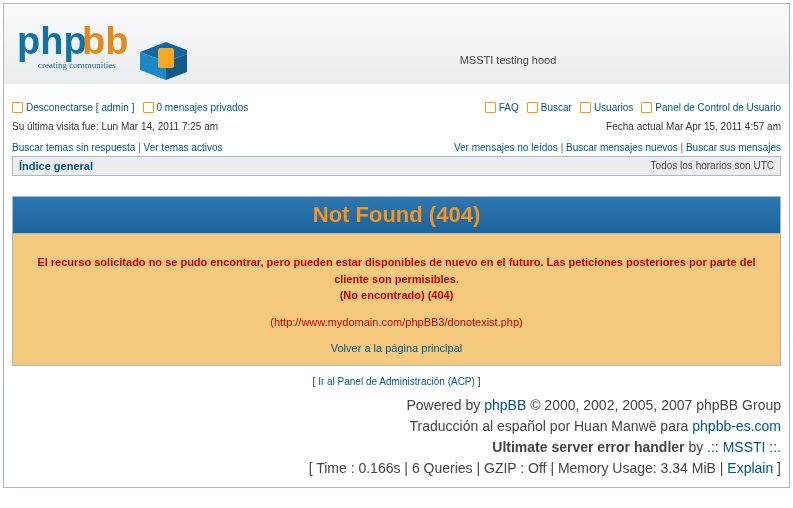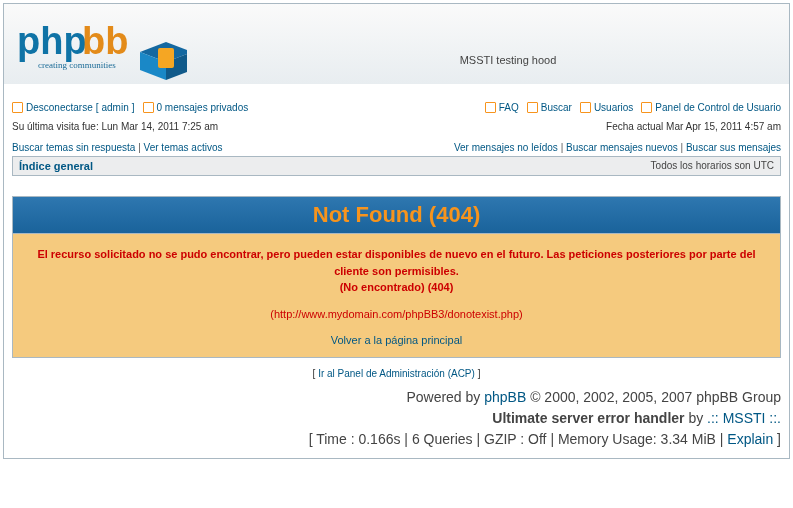--- a/index.html
+++ b/index.html
@@ -90,21 +90,21 @@
 .error-title {
   font-family: "Trebuchet MS", sans-serif;
   font-size: 22px;
   font-weight: bold;
   color: #f7941d;
 }
 .error-body {
   border: 1px solid #a9b8c2;
   border-top: none;
   background: #f5ca7e;
-  padding: 12px 16px 8px;
+  padding: 20px 16px 8px;
   text-align: center;
   color: #cc0000;
   font-weight: bold;
   font-size: 11px;
   line-height: 1.5;
 }
 .error-url { margin-top: 10px; font-weight: normal; color: #cc0000; font-size: 11px; }
 .back-link { margin-top: 10px; font-weight: normal; font-size: 11px; }
 .back-link a { color: #005784; }
 .notify-bar {
@@ -216,16 +216,17 @@
       <div class="back-link"><a href="#">Volver a la página principal</a></div>
     </div>
   </div>
 
   <div class="acp-line">
     <span>[ </span><a href="#">Ir al Panel de Administración (ACP)</a><span> ]</span>
   </div>
 
   <div class="footer">
     <div><span>Powered by </span><a href="#">phpBB</a><span> © 2000, 2002, 2005, 2007 phpBB Group</span></div>
+    <div><span>Traducción al español por Huan Manwë para </span><a href="#">phpbb-es.com</a></div>
     <div><span class="strong">Ultimate server error handler</span><span> by </span><a href="#">.:: MSSTI ::.</a></div>
     <div><span>[ Time : 0.166s | 6 Queries | GZIP : Off | Memory Usage: 3.34 MiB | </span><a href="#">Explain</a><span> ]</span></div>
   </div>
 </div>
 
 </body></html>

